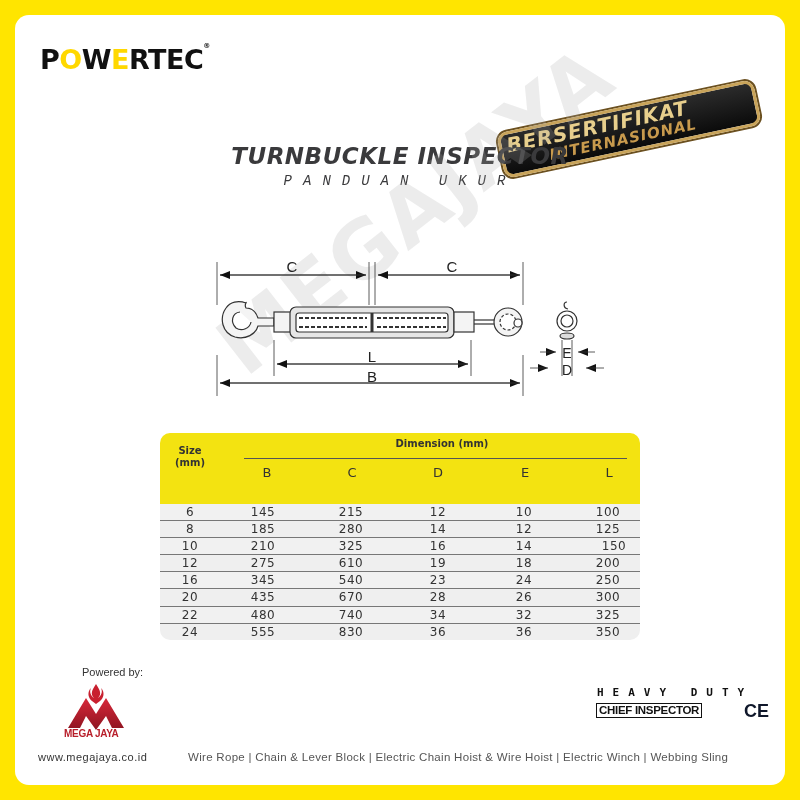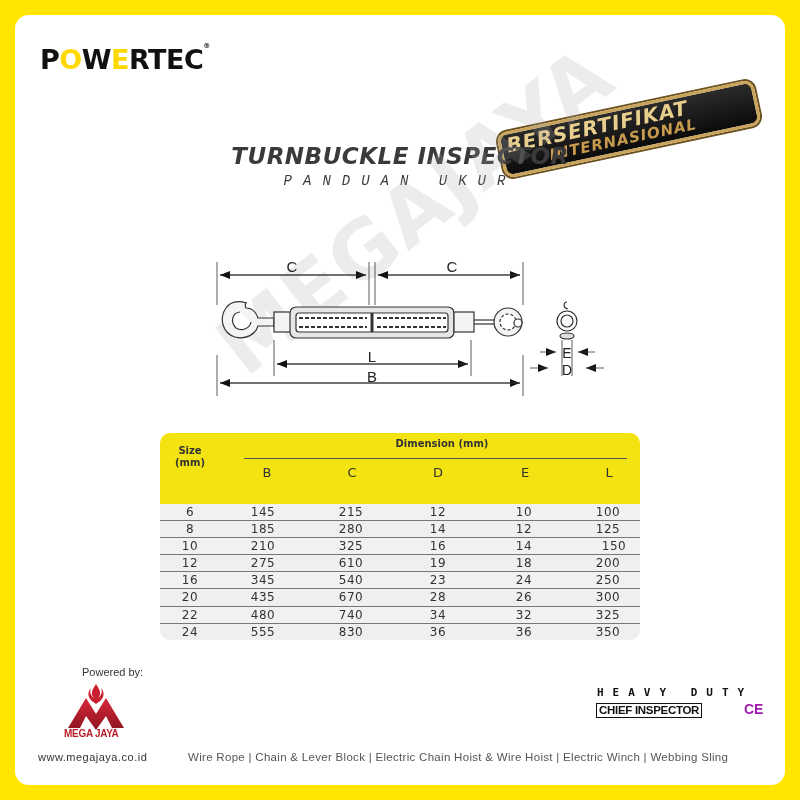--- a/index.html
+++ b/index.html
@@ -27,21 +27,21 @@
   .row:nth-child(odd) { background:#f1f1f1; }
   .row:nth-child(even) { background:#efefef; }
   .cell { position:absolute; top:1px; width:60px; text-align:center; letter-spacing:0.5px; }
   .powered { position:absolute; left:58px; top:666px; font-size:11px; color:#333;margin-left:24px; }
   .mj-logo { position:absolute; left:62px; top:682px; width:68px; height:56px; }
   .mj-text { position:absolute; left:64px; top:728px; font-size:10px; font-weight:bold; color:#b81e2a; letter-spacing:-0.3px; }
   .website { position:absolute; left:38px; top:751px; font-size:11px; color:#333; letter-spacing:0.5px; }
   .products { position:absolute; left:188px; top:751px; font-size:11.5px; color:#555; letter-spacing:0.3px; white-space:nowrap; }
   .hd { position:absolute; left:597px; top:686px; font-family:"DejaVu Sans Mono", monospace; font-weight:bold; font-size:11px; color:#111; letter-spacing:9px; white-space:nowrap; }
   .chief { position:absolute; left:596px; top:703px; border:1.5px solid #111; padding:0 2px; font-size:11.5px; font-weight:bold; color:#111; line-height:13px; letter-spacing:-0.3px; }
-  .ce { position:absolute; left:744px; top:701px; font-size:14px; font-weight:bold; color:#a21caf; }
+  .ce { position:absolute; left:744px; top:701px; font-size:18px; font-weight:bold; color:#0f172a; }
 </style>
 </head>
 <body>
 
 <div class="panel"></div>
 
 <div class="logo">
   <span>P</span><span class="y">O</span><span>W</span><span class="y">E</span><span>RTEC</span><sup>®</sup>
 </div>
 

